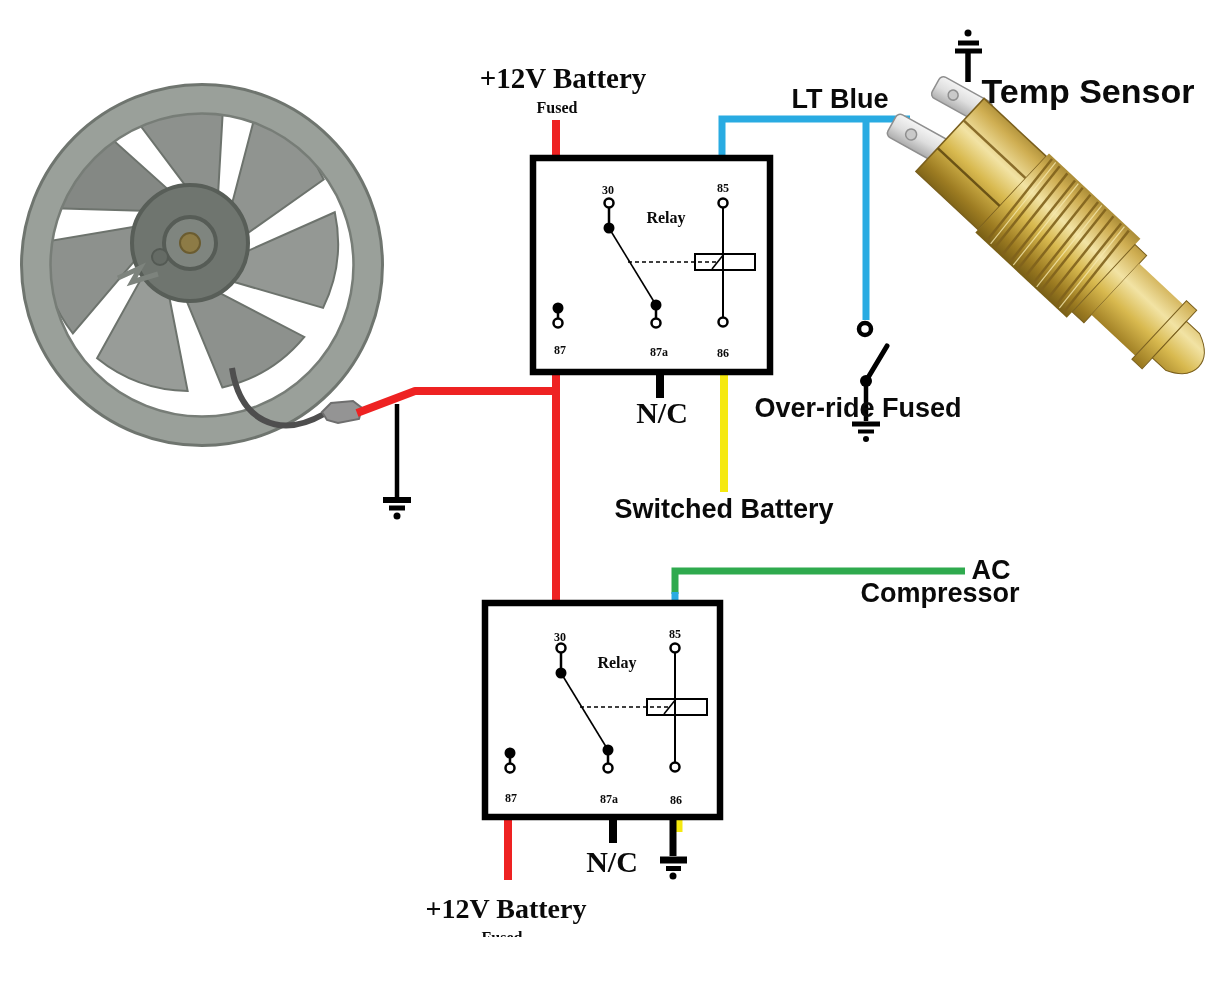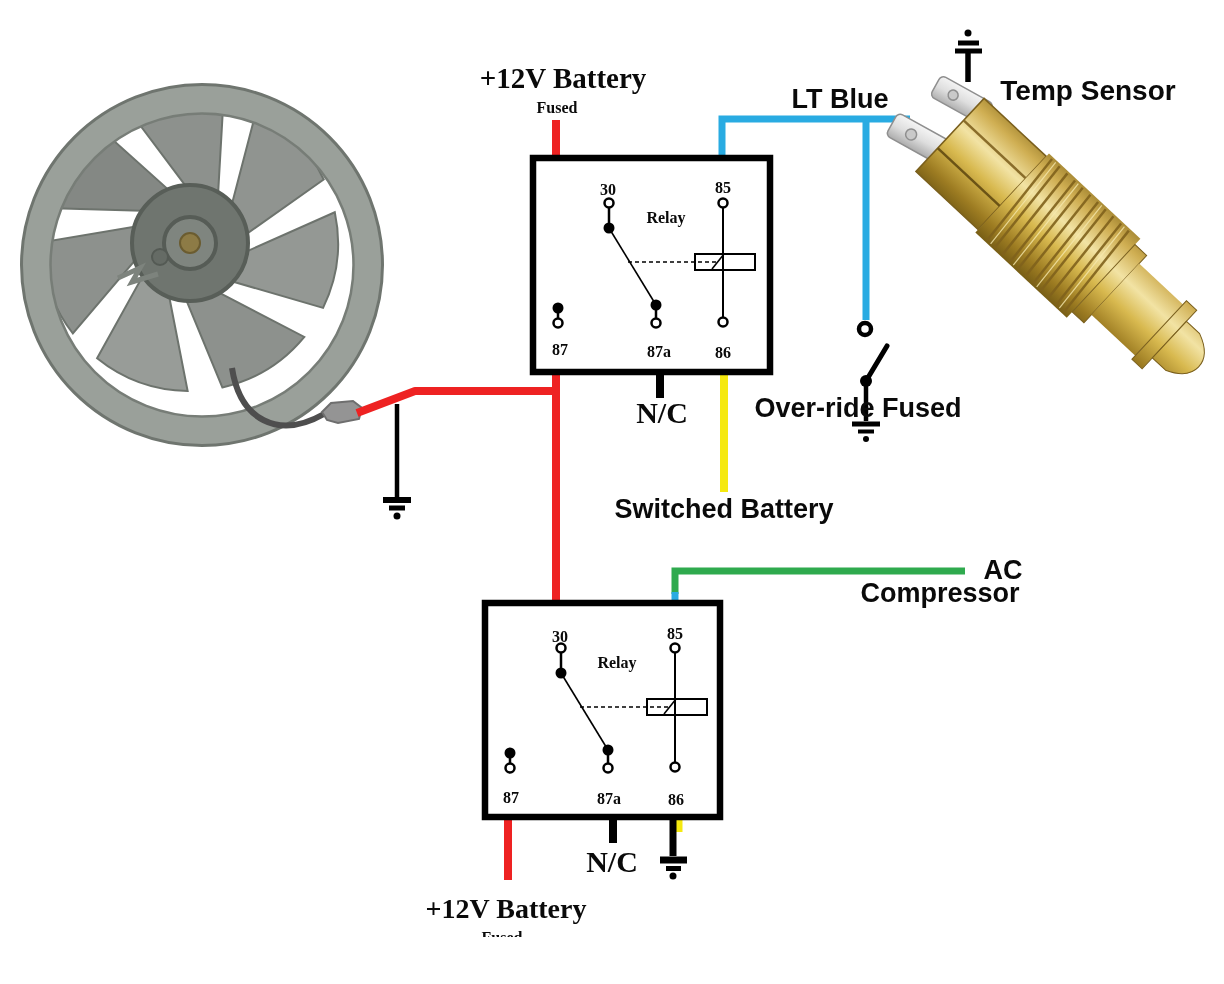--- a/index.html
+++ b/index.html
@@ -3,21 +3,21 @@
 <meta charset="utf-8">
 <style>
   html,body{margin:0;padding:0;background:#fff;}
   .canvas{position:relative;width:1224px;height:937px;background:#ffffff;overflow:hidden;
           font-family:"Liberation Sans",sans-serif;}
   .canvas svg{position:absolute;left:0;top:0;}
   .lbl{position:absolute;transform:translate(-50%,-50%);white-space:nowrap;color:#0a0a0a;line-height:1;}
   .serif{font-family:"Liberation Serif",serif;font-weight:bold;}
   .sans{font-family:"Liberation Sans",sans-serif;font-weight:bold;}
   .fs30{font-size:30px;} .fs29{font-size:29px;} .fs28{font-size:28px;}
-  .fs25{font-size:28px;text-align:center;} .fs24{font-size:27px;} .fs22{font-size:16px;} .fs18{font-size:16px;}
+  .fs25{font-size:34px;text-align:center;} .fs24{font-size:27px;} .fs22{font-size:16px;} .fs18{font-size:12px;}
 </style>
 </head>
 <body>
 
 <div class="canvas">
 
 <svg width="1224" height="984" viewBox="0 0 1224 984">
   <defs>
     <linearGradient id="brass" x1="0" y1="-58" x2="0" y2="58" gradientUnits="userSpaceOnUse">
       <stop offset="0" stop-color="#a1832f"></stop>
@@ -206,20 +206,20 @@
 <div class="lbl serif fs22" style="left:617px;top:663px;">Relay</div>
 <div class="lbl serif fs18" style="left:560px;top:637px;">30</div>
 <div class="lbl serif fs18" style="left:675px;top:634px;">85</div>
 <div class="lbl serif fs18" style="left:511px;top:798px;">87</div>
 <div class="lbl serif fs18" style="left:609px;top:799px;">87a</div>
 <div class="lbl serif fs18" style="left:676px;top:800px;">86</div>
 
 <div class="lbl serif fs30" style="left:662px;top:413px;">N/C</div>
 <div class="lbl sans fs24" style="left:858px;top:408px;">Over-ride Fused</div>
 <div class="lbl sans fs24" style="left:724px;top:509px;">Switched Battery</div>
-<div class="lbl sans fs24" style="left:991px;top:570px;margin-left:12px;">AC</div>
+<div class="lbl sans fs24" style="left:991px;top:570px;">AC</div>
 <div class="lbl sans fs24" style="left:940px;top:593px;">Compressor</div>
 <div class="lbl serif fs30" style="left:612px;top:862px;">N/C</div>
 
 <div class="lbl serif fs28" style="left:506px;top:909px;">+12V Battery</div>
 <div class="lbl serif fs22" style="left:502px;top:938px;">Fused</div>
 
 </div>
 
 </body></html>

